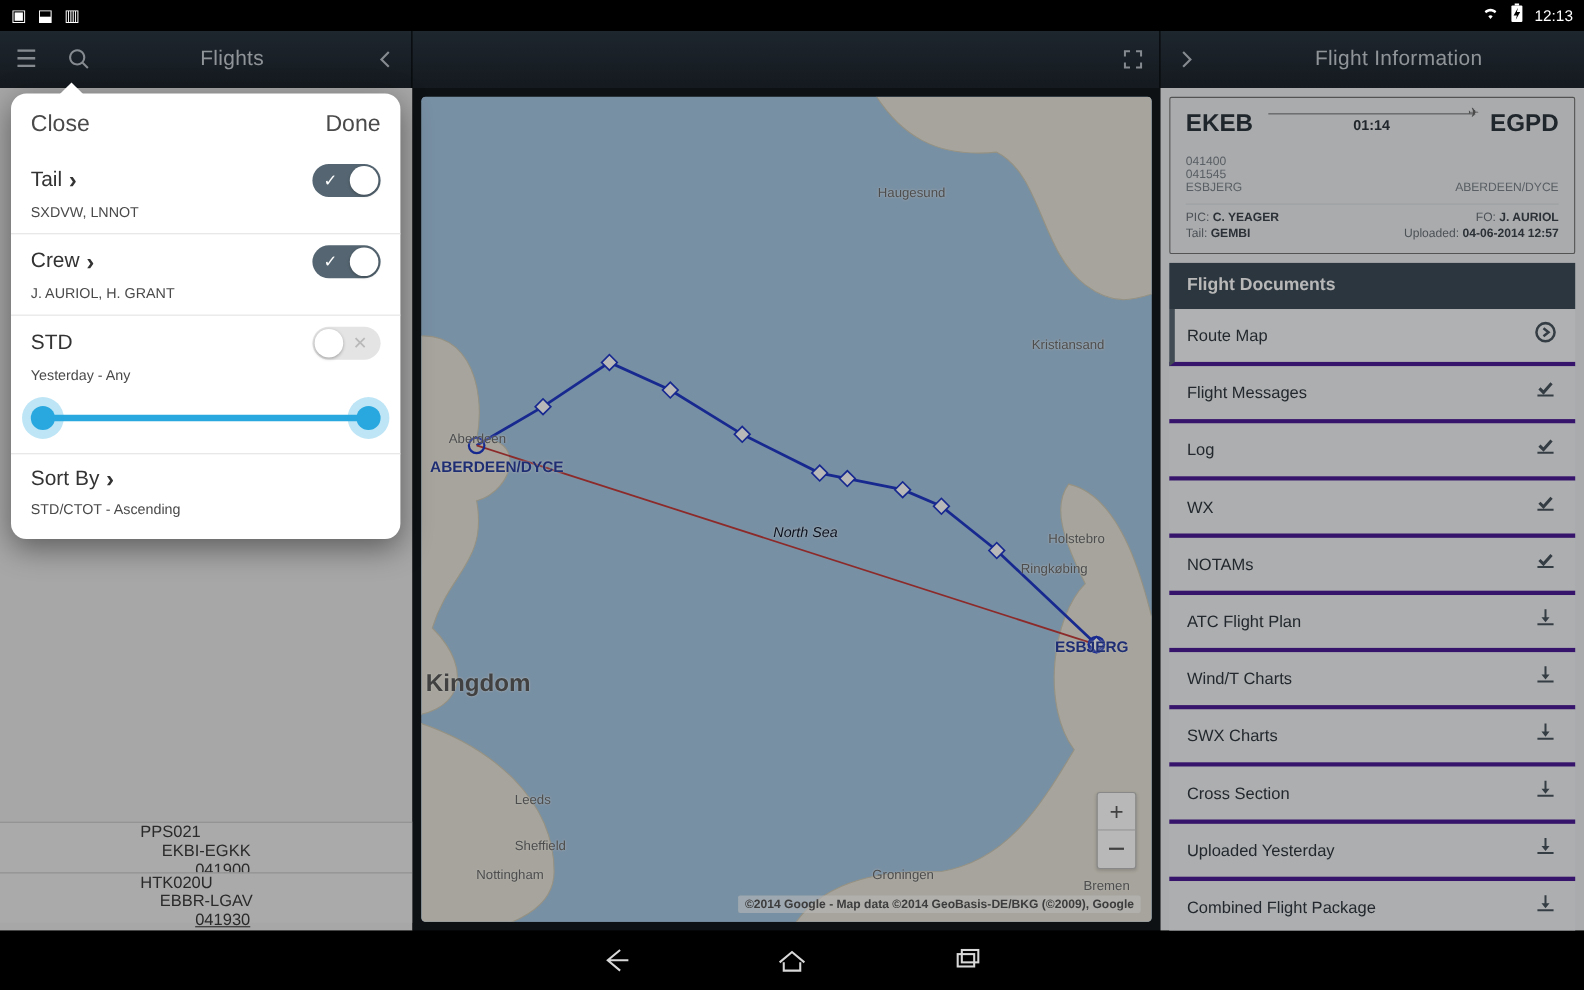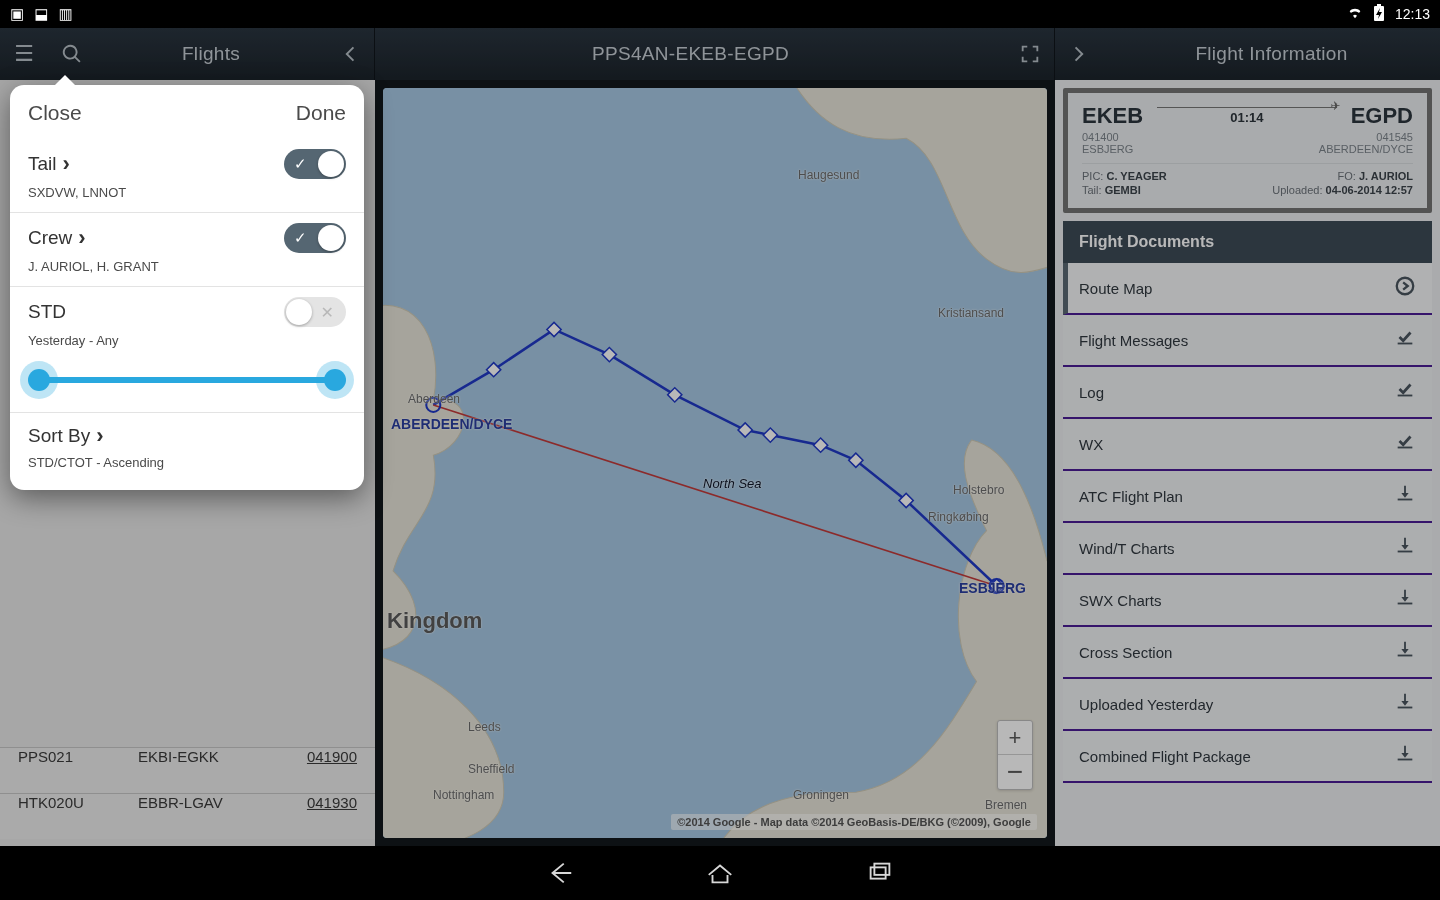--- a/index.html
+++ b/index.html
@@ -24,52 +24,52 @@
 .hcol .ibtn { width:48px; height:52px; display:flex; align-items:center; justify-content:center; font-size:22px; color:#b8c0c7; }
 .hcol .ibtn svg { width:22px; height:22px; fill:#b8c0c7; }
 
 
 .content { position:absolute; top:80px; left:0; right:0; bottom:54px; display:flex; z-index:1; }
 .col-left  { width:375px; background:#e8e8e8; position:relative; }
 .col-map   { flex:1; position:relative; padding:8px; background:#12181d; }
 .col-right { width:385px; background:#eceef0; position:relative; }
 
 
-.flist-row { position:absolute; left:0; right:0; height:46px; border-top:1px solid #c6c6c6; background:#ececec; display:flex; font-size:15px; color:#3b3b3b; padding:0 18px; }
+.flist-row { position:absolute; left:0; right:0; height:46px; border-top:1px solid #c6c6c6; background:#ececec; display:flex; align-items:center; font-size:15px; color:#3b3b3b; padding:0 18px;flex-direction:column; }
 .flist-row span:nth-child(1){ width:120px; } .flist-row span:nth-child(2){ flex:1; } .flist-row span:nth-child(3){ width:80px; text-align:right;text-decoration:underline; }
 
 
 .map-wrap { position:relative; width:100%; height:100%; border-radius:4px; overflow:hidden; background:#a7c8e3; }
 .map-svg  { position:absolute; inset:0; }
 .map-label{ position:absolute; font-size:13px; color:#6c6c6c; text-shadow:0 0 2px #fff; white-space:nowrap; }
 .map-label.city{ color:#6b6b6b; font-size:12px;text-align:right; }
 .map-label.big { font-size:22px; color:#5a5a5a; font-weight:700; }
 .map-label.sea { font-style:italic; color:#0f172a; }
 .map-label.ap  { color:#2b3fa0; font-weight:600; font-size:14px; }
 .zoom-ctrl{ position:absolute; right:14px; bottom:48px; width:36px; background:#fff; border:1px solid #bdbdbd; border-radius:3px; box-shadow:0 1px 3px rgba(0,0,0,.15); }
 .zoom-ctrl div{ height:34px; display:flex; align-items:center; justify-content:center; font-size:22px; color:#5a5a5a; border-bottom:1px solid #d0d0d0; }
 .zoom-ctrl div:last-child{ border-bottom:none; font-size:28px; line-height:20px; }
 .map-attr{ position:absolute; right:10px; bottom:8px; font-size:11px; color:#555; background:rgba(255,255,255,.6); padding:2px 6px; border-radius:2px;font-weight:bold; }
 
 
-.fi-card{ background:#ebedf0; padding:10px 14px 12px; border:5px solid #737373; margin:8px; border-radius:2px; }
+.fi-card{ background:#ebedf0; padding:10px 14px 12px; border:1px solid #737373; margin:8px; border-radius:2px; }
 .fi-rt1{ display:flex; align-items:center; justify-content:space-between; }
 .fi-rt1 .ap{ font-size:22px; font-weight:700; color:#2c353d; }
 .fi-rt1 .mid{ flex:1; position:relative; height:26px; margin:0 14px; display:flex; flex-direction:column; align-items:center; justify-content:center; }
 .fi-rt1 .mid .line{ width:100%; border-top:1px solid #777; position:relative; }
 .fi-rt1 .mid .line::after{ content:"✈"; position:absolute; right:-4px; top:-9px; font-size:12px; color:#666; }
 .fi-rt1 .mid .dur{ font-size:13px; font-weight:700; color:#2d353c; margin-top:2px; }
-.fi-rt2{ display:flex; justify-content:space-between; font-size:11px; color:#7c848b; margin-top:2px; }
+.fi-rt2{ display:flex; justify-content:space-between; font-size:11px; color:#7c848b; margin-top:16px;flex-direction:column; }
 .fi-rt3{ display:flex; justify-content:space-between; font-size:11px; color:#7c848b; }
 .fi-rt4{ display:flex; justify-content:space-between; font-size:11px; color:#6b7279; margin-top:8px; border-top:1px solid #d9dde0; padding-top:6px;}
 .fi-rt4 b{ color:#3c444b; font-weight:700; }
 
 .fd-hdr{ background:#3e4b57; color:#fff; font-size:16px; font-weight:600; padding:12px 16px; margin:0 8px; }
 .fd-list{ margin:0 8px; }
-.fd-item{ height:52px; display:flex; align-items:center; justify-content:space-between; padding:0 16px; border-bottom:2px solid #4c1d95; background:#eff1f3; font-size:15px; color:#30383f;text-align:center;}
+.fd-item{ height:52px; display:flex; align-items:center; justify-content:space-between; padding:0 16px; border-bottom:4px solid #4c1d95; background:#eff1f3; font-size:15px; color:#30383f;text-align:center;}
 .fd-item.active{ border-left:5px solid #5a6873; padding-left:11px; background:#f4f6f7; }
 .fd-item .ricon{ font-size:20px; color:#4a555f; }
 
 
 .popover{ position:absolute; top:85px; left:10px; width:354px; background:#fff; border-radius:14px; box-shadow:0 8px 28px rgba(0,0,0,.45); z-index:100; padding-bottom:8px; }
 .popover::before{ content:""; position:absolute; top:-10px; left:44px; width:0; height:0; border-left:11px solid transparent; border-right:11px solid transparent; border-bottom:11px solid #fff; }
 .po-hdr{ display:flex; justify-content:space-between; padding:16px 18px 14px; font-size:21px; color:#4a4a4a; }
 .po-row{ padding:10px 18px 12px; border-bottom:1px solid #e3e3e3; }
 .po-row .line1{ display:flex; align-items:center; }
 .po-row .label{ font-size:19px; color:#333; flex:0 0 auto; }
@@ -129,21 +129,20 @@
           </svg>
       </div>
       <div class="title">Flights</div>
       <div class="ibtn">
         <svg viewBox="0 0 24 24">
             <path d="M15 4l-8 8 8 8 1.5-1.5L10 12l6.5-6.5z"></path>
           </svg>
       </div>
     </div>
     <div class="hcol center">
-      <div class="title">PPS4AN-EKEB-EGPD</div>
       <div class="ibtn" style="margin-left:auto">
         <svg viewBox="0 0 24 24">
             <path d="M3 3h6v2H5v4H3V3zm12 0h6v6h-2V5h-4V3zM3 15h2v4h4v2H3v-6zm16 0h2v6h-6v-2h4v-4z"></path>
           </svg>
       </div>
     </div>
     <div class="hcol right">
       <div class="ibtn">
         <svg viewBox="0 0 24 24">
             <path d="M9 4l8 8-8 8-1.5-1.5L14 12 7.5 5.5z"></path>
@@ -273,20 +272,27 @@
               </svg></span>
           </div>
           <div class="fd-item">
             <span>WX</span>
             <span class="ricon"><svg width="22" height="22" viewBox="0 0 24 24" fill="#4a555f">
                 <path d="M4 17h16v2H4z"></path>
                 <path fill="none" stroke="#4a555f" stroke-width="3" d="M6 11l4 4 8-9"></path>
               </svg></span>
           </div>
           <div class="fd-item">
+            <span>NOTAMs</span>
+            <span class="ricon"><svg width="22" height="22" viewBox="0 0 24 24" fill="#4a555f">
+                <path d="M4 17h16v2H4z"></path>
+                <path fill="none" stroke="#4a555f" stroke-width="3" d="M6 11l4 4 8-9"></path>
+              </svg></span>
+          </div>
+          <div class="fd-item">
             <span>ATC Flight Plan</span>
             <span class="ricon"><svg width="22" height="22" viewBox="0 0 24 24" fill="#4a555f">
                 <path d="M4 17h16v2H4z"></path>
                 <path d="M11 3h2v8h3l-4 5-4-5h3z"></path>
               </svg></span>
           </div>
           <div class="fd-item">
             <span>Wind/T Charts</span>
             <span class="ricon"><svg width="22" height="22" viewBox="0 0 24 24" fill="#4a555f">
                 <path d="M4 17h16v2H4z"></path>

